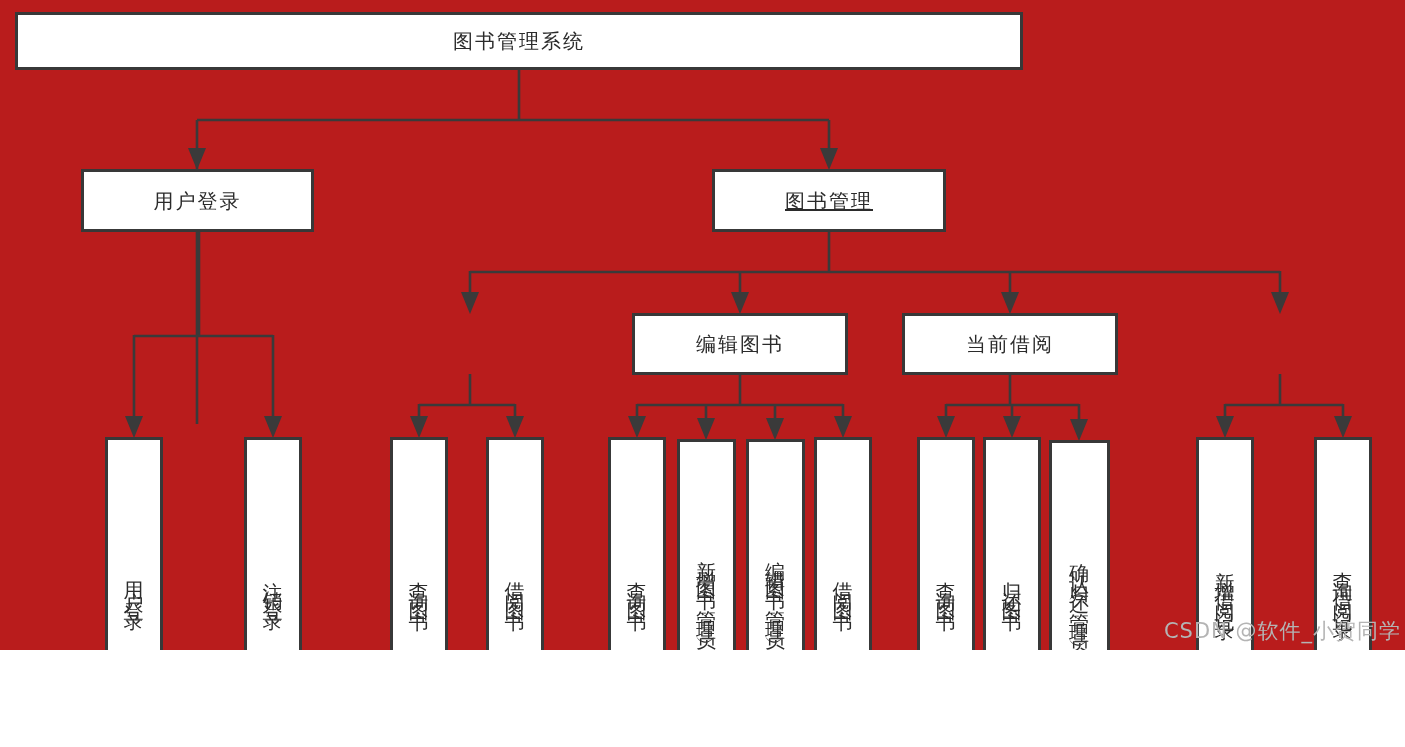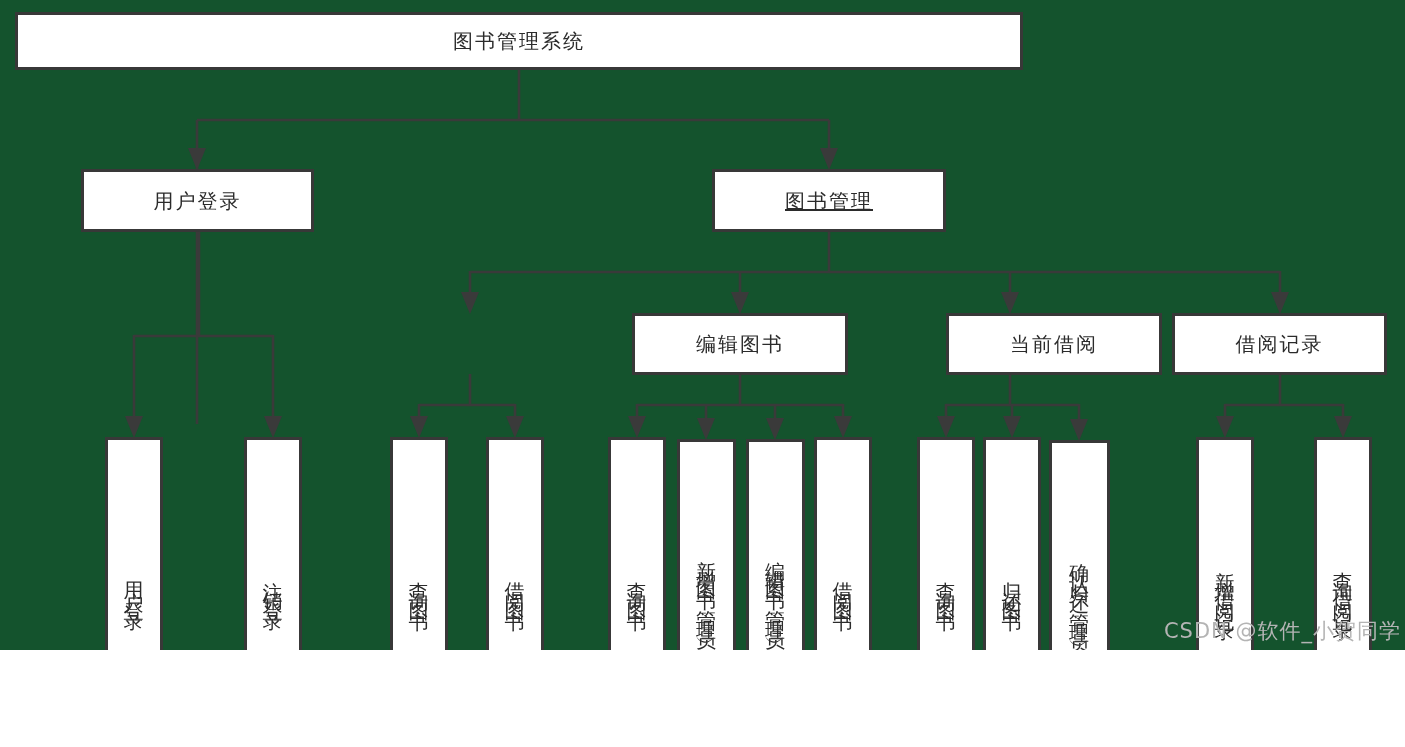--- a/index.html
+++ b/index.html
@@ -5,21 +5,21 @@
   html, body {
     margin: 0;
     padding: 0;
     background: #ffffff;
     font-family: "DejaVu Sans", sans-serif;
   }
   #canvas {
     position: relative;
     width: 1405px;
     height: 650px;
-    background: #14532d;
+    background: #b91c1c;
     overflow: hidden;
   }
   #connectors {
     position: absolute;
     left: 0;
     top: 0;
     width: 1405px;
     height: 747px;
     pointer-events: none;
   }
@@ -119,22 +119,21 @@
       <polygon points="1334,416 1352,416 1343,438"></polygon>
     </g>
   </svg>
 
   <div class="node hbox" style="left:15px; top:12px; width:1008px; height:58px;">图书管理系统</div>
 
   <div class="node hbox" style="left:81px; top:169px; width:233px; height:63px;">用户登录</div>
   <div class="node hbox" style="left:712px; top:169px; width:234px; height:63px;text-decoration:underline;">图书管理</div>
 
   <div class="node hbox" style="left:632px; top:313px; width:216px; height:62px;">编辑图书</div>
-  <div class="node hbox" style="left:902px; top:313px; width:216px; height:62px;margin-left:44px;">当前借阅</div>
-  <div class="node hbox" style="left:1172px; top:313px; width:215px; height:62px;">借阅记录</div>
+  <div class="node hbox" style="left:902px; top:313px; width:216px; height:62px;">当前借阅</div>
 
   <div class="node vbox" style="left:105px; top:437px; width:58px; height:297px;">用户登录</div>
   <div class="node vbox" style="left:244px; top:437px; width:58px; height:297px;">注销登录</div>
 
   <div class="node vbox" style="left:390px; top:437px; width:58px; height:297px;">查询图书</div>
   <div class="node vbox" style="left:486px; top:437px; width:58px; height:297px;">借阅图书</div>
 
   <div class="node vbox" style="left:608px; top:437px; width:58px; height:297px;">查询图书</div>
   <div class="node vbox" style="left:677px; top:439px; width:59px; height:302px;">新增图书（管理员）</div>
   <div class="node vbox" style="left:746px; top:439px; width:59px; height:302px;">编辑图书（管理员）</div>

